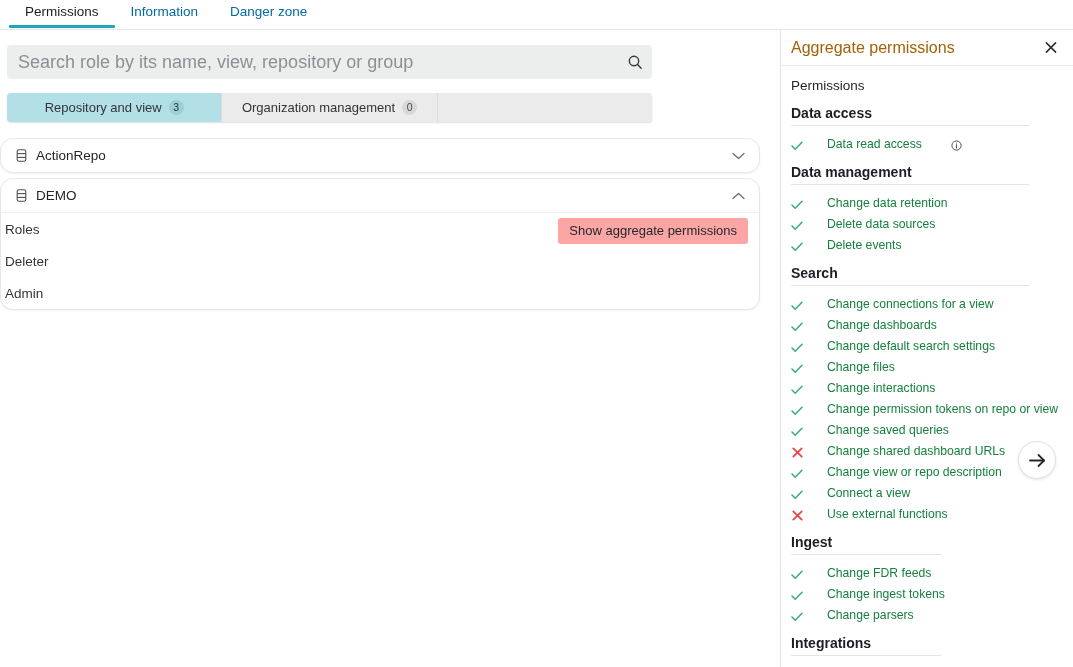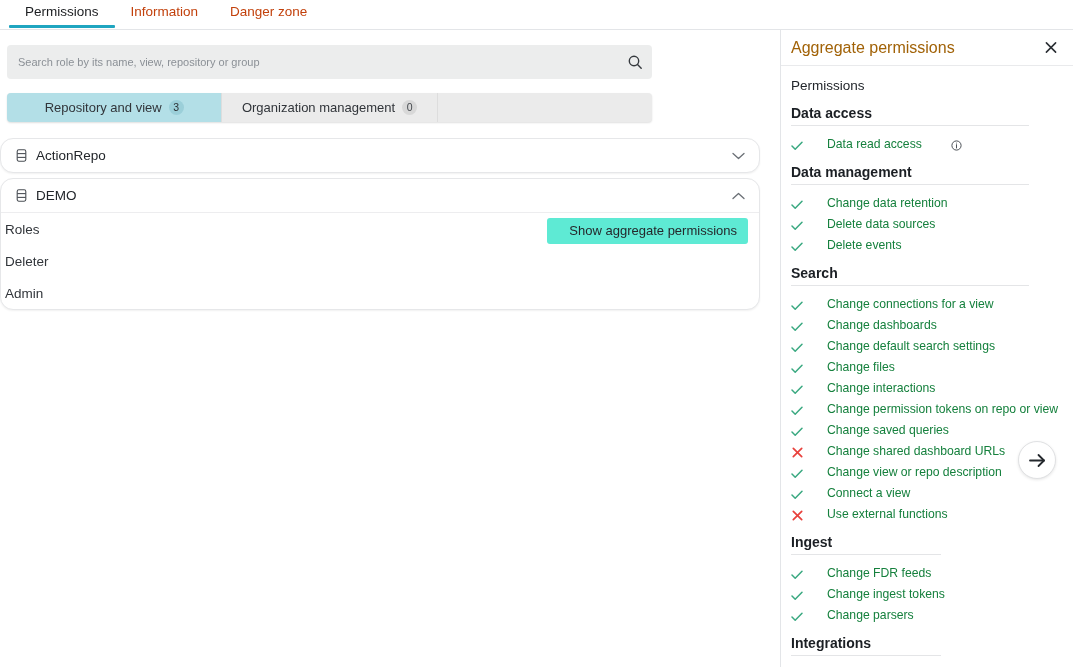--- a/index.html
+++ b/index.html
@@ -22,40 +22,40 @@
   .tabbar {
     height: 30px; display: flex; align-items: flex-start;
     padding-left: 9px; gap: 0;
     border-bottom: 1px solid #e3e5e8;
     width: 1073px; position: absolute; top: 0; left: 0; z-index: 5;
     background: #fff;
   }
   .tab {
     position: relative;
     padding: 4px 16px 8px 16px;
-    font-size: 13.5px; color: #c2410c;
+    font-size: 13.5px; color: #0369a1;
     cursor: pointer; white-space: nowrap;
   }
   .tab.active { color: #1b1d20; }
   .tab.active::after {
     content: ""; position: absolute; left: 0; right: 0; bottom: -1px;
     height: 3px; background: #1fa5c0; border-radius: 1px;
   }
 
   
   .searchwrap {
     position: absolute; top: 45px; left: 7px;
     width: 645px; height: 34px;
     background: #eceded; border-radius: 4px;
     display: flex; align-items: center;
   }
   .searchwrap input {
     flex: 1; border: 0; outline: none; background: transparent;
     font-family: "Liberation Sans", sans-serif;
-    font-size: 11px; color: #3b3f45;
+    font-size: 18px; color: #3b3f45;
     padding: 0 10px 0 11px;
   }
   .searchwrap input::placeholder { color: #8b9096; }
   .search-icon { width: 34px; display: flex; align-items: center; justify-content: center; }
 
   
   .segmented {
     position: absolute; top: 93px; left: 7px;
     width: 645px; height: 29px;
     display: flex; border-radius: 4px; overflow: hidden;
@@ -93,22 +93,22 @@
   .repo-head .name { font-size: 13.5px; color: #22262b; flex: 1; }
   .repo-head .chev { color: #6a6f75; display: flex; align-items: center; }
   .repo-body { border-top: 1px solid #ededef; position: relative; }
   .role-row {
     height: 32px; display: flex; align-items: center;
     padding-left: 4px; font-size: 13.5px; color: #31353a;
     cursor: pointer;
   }
   .tooltip-btn {
     position: absolute; right: 11px; top: 5px;
-    background: #5eead4; color: #25282c;
-    font-size: 13px; padding: 5px 11px 6px 22px;
+    background: #fca5a5; color: #25282c;
+    font-size: 13px; padding: 5px 11px 6px 11px;
     border-radius: 3px; white-space: nowrap; cursor: pointer;
     border: 0;
     font-family: "Liberation Sans", sans-serif;
   }
 
   
   .panel {
     position: absolute; top: 30px; right: 0;
     width: 293px; height: 637px;
     background: #ffffff; border-left: 1px solid #e3e5e8;

